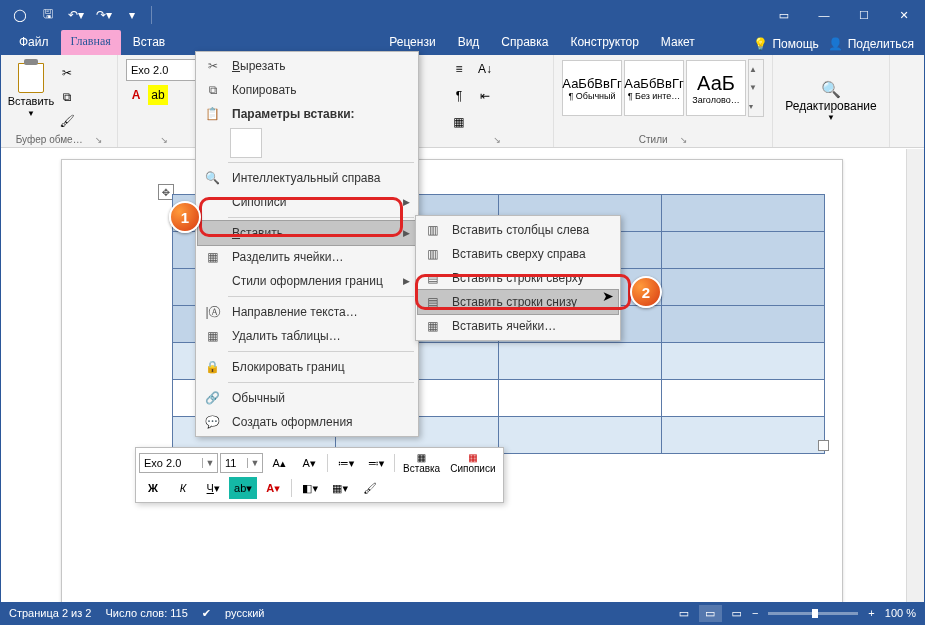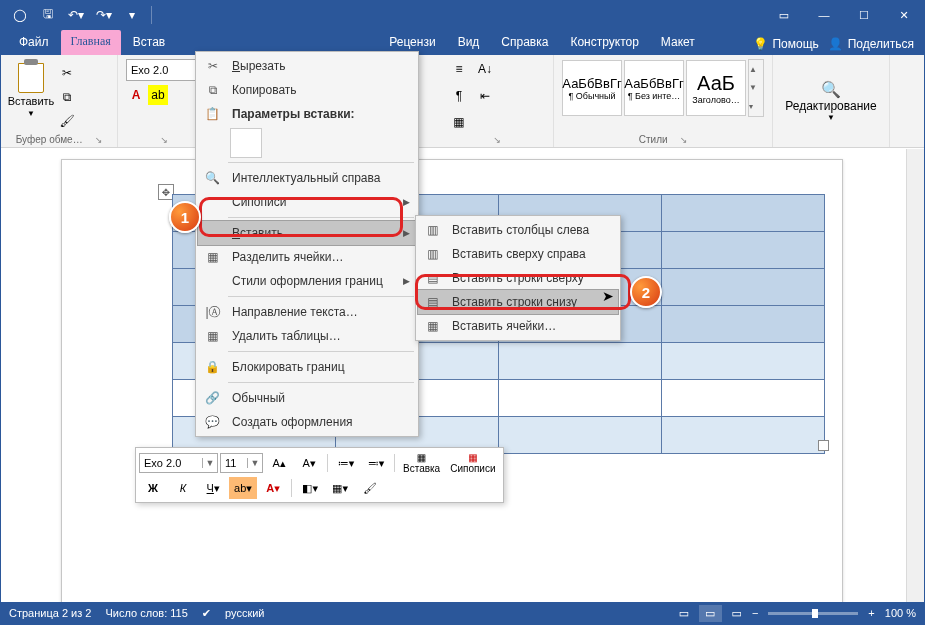--- a/index.html
+++ b/index.html
@@ -374,21 +374,21 @@
         </div>
     </div>
     <div class="mt-row">
       <div class="mt-btn">
           <b>Ж</b>
         </div>
       <div class="mt-btn">
           <i>К</i>
         </div>
       <div class="mt-btn"><u>Ч</u>▾</div>
-      <div class="mt-btn" style="background:#fdba74">ab▾</div>
+      <div class="mt-btn" style="background:#14b8a6">ab▾</div>
       <div class="mt-btn" style="color:#c00"><b>A</b>▾</div>
       <div class="mt-sep"></div>
       <div class="mt-btn">◧▾</div>
       <div class="mt-btn">▦▾</div>
       <div class="mt-btn">🖌</div>
     </div>
   </div>
 
   <div class="scrollbar-v"></div>
 

